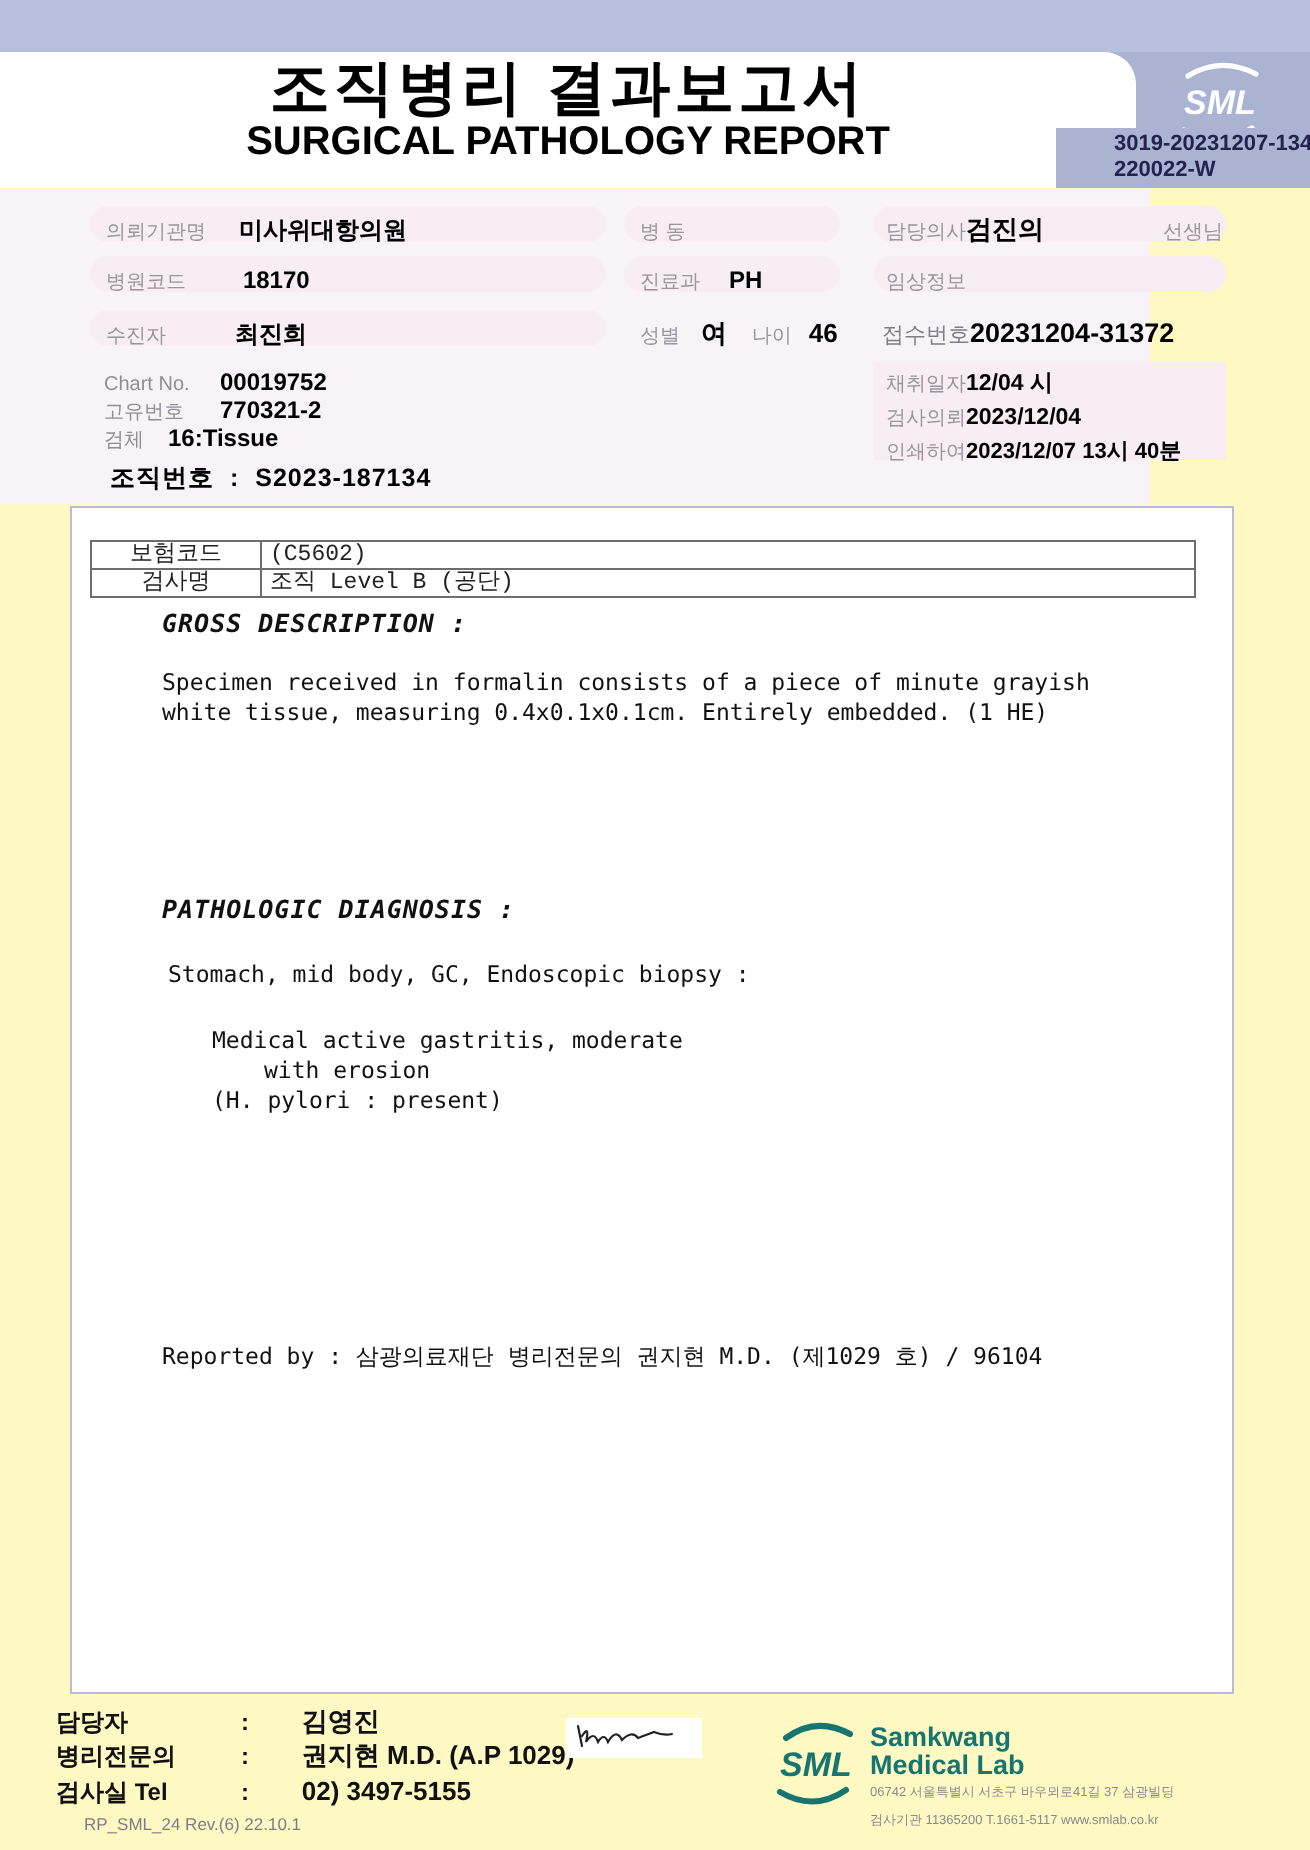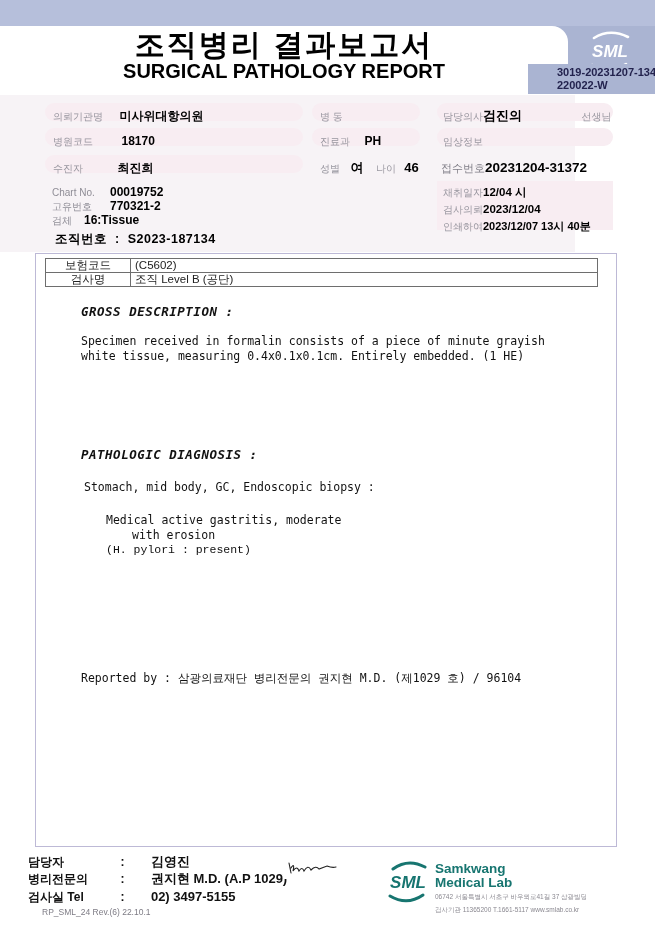--- a/index.html
+++ b/index.html
@@ -1,17 +1,17 @@
 <!DOCTYPE html>
 <html><head>
 <meta charset="utf-8">
 <style>
   html,body{margin:0;padding:0;background:#9aa0b0;}
   *{box-sizing:border-box;}
-  #page{position:relative;width:655px;height:925px;background:#ffffff;overflow:hidden;
+  #page{position:relative;width:655px;height:925px;background:#fef9c3;overflow:hidden;
         font-family:"Liberation Sans",sans-serif;color:#111;}
   
   .header-band{position:absolute;left:0;top:0;width:655px;height:94px;background:#aab4d2;border-bottom:1px solid #9795a5;}
   .header-band .top-strip{position:absolute;left:0;top:0;width:655px;height:26px;background:#b6bfdb;}
   .title-card{position:absolute;left:0;top:26px;width:568px;height:68px;background:#ffffff;border-top-right-radius:16px;text-align:center;}
   .title-ko{margin-top:3px;font-size:30px;font-weight:bold;letter-spacing:2px;color:#000;line-height:32px;}
   .title-en{font-size:20px;font-weight:bold;color:#000;letter-spacing:0px;line-height:21px;}
   .report-ids{position:absolute;left:528px;top:64px;width:150px;height:30px;background:#aab4d2;
               color:#23234e;font-weight:bold;font-size:11px;line-height:13px;padding-left:29px;padding-top:2px;}
   .sml-logo-white{position:absolute;left:582px;top:30px;}
@@ -21,22 +21,22 @@
   .lbl{color:#97959e;font-size:10px;}
   .val{color:#000;font-size:12px;font-weight:bold;}
   .info-line{position:absolute;white-space:nowrap;}
   .detail-lbl{display:inline-block;width:58px;color:#8f8d96;font-size:10px;}
   .detail-val{color:#000;font-size:12px;font-weight:bold;}
   .right-pink{position:absolute;left:437px;top:181px;width:176px;height:49px;background:#f8edf2;padding:2px 0 0 6px;}
   .right-pink .row{white-space:nowrap;line-height:15px;}
   .tissue-line{position:absolute;left:55px;top:231px;font-size:12.5px;font-weight:bold;color:#000;letter-spacing:0.5px;}
   
   .content-box{position:absolute;left:35px;top:253px;width:582px;height:594px;background:#fff;border:1px solid #bdb9d6;}
-  table.tests{position:absolute;left:9px;top:4px;width:553px;border-collapse:collapse;font-size:11.5px;color:#222;
-              font-family:Liberation Sans, sans-serif;}
+  table.tests{position:absolute;left:9px;top:16px;width:553px;border-collapse:collapse;font-size:11.5px;color:#222;
+              font-family:Liberation Mono, monospace;}
   table.tests td{border:1px solid #6e6e6e;height:14px;padding:0 4px;line-height:13px;}
   table.tests td.c1{width:85px;text-align:center;}
   .mono{font-family:"DejaVu Sans Mono","Liberation Mono",monospace;}
   .sec-heading{position:absolute;font-size:12.5px;font-weight:bold;font-style:italic;color:#111;letter-spacing:0.5px;}
   .body-line{position:absolute;font-size:11.5px;color:#111;white-space:nowrap;}
   .notice{position:absolute;left:5px;top:584px;font-size:10px;font-weight:bold;color:#2b2bd0;white-space:nowrap;}
   
   .foot-row{position:absolute;white-space:nowrap;}
   .foot-lbl{display:inline-block;width:88px;font-size:12px;font-weight:bold;color:#111;}
   .foot-colon{display:inline-block;width:26px;font-size:12px;font-weight:bold;}
@@ -169,21 +169,21 @@
       </table>
 
     <div class="sec-heading mono" style="left:45px;top:50px;">GROSS DESCRIPTION :</div>
     <div class="body-line mono" style="left:45px;top:80px;">Specimen received in formalin consists of a piece of minute grayish</div>
     <div class="body-line mono" style="left:45px;top:95px;">white tissue, measuring 0.4x0.1x0.1cm. Entirely embedded. (1 HE)</div>
 
     <div class="sec-heading mono" style="left:45px;top:193px;">PATHOLOGIC DIAGNOSIS :</div>
     <div class="body-line mono" style="left:48px;top:226px;">Stomach, mid body, GC, Endoscopic biopsy :</div>
     <div class="body-line mono" style="left:70px;top:259px;">Medical active gastritis, moderate</div>
     <div class="body-line mono" style="left:96px;top:274px;">with erosion</div>
-    <div class="body-line mono" style="left:70px;top:289px;font-family:Liberation Mono, monospace;">(H. pylori : present)</div>
+    <div class="body-line mono" style="left:70px;top:289px;">(H. pylori : present)</div>
 
     <div class="body-line mono" style="left:45px;top:417px;">Reported by : 삼광의료재단 병리전문의 권지현 M.D. (제1029 호) / 96104</div>
 
   </div>
 
   <div class="foot-row" style="left:28px;top:852px;">
     <span class="foot-lbl">담당자</span>
     <span class="foot-colon">:</span>
     <span class="foot-val">김영진</span>
   </div>

